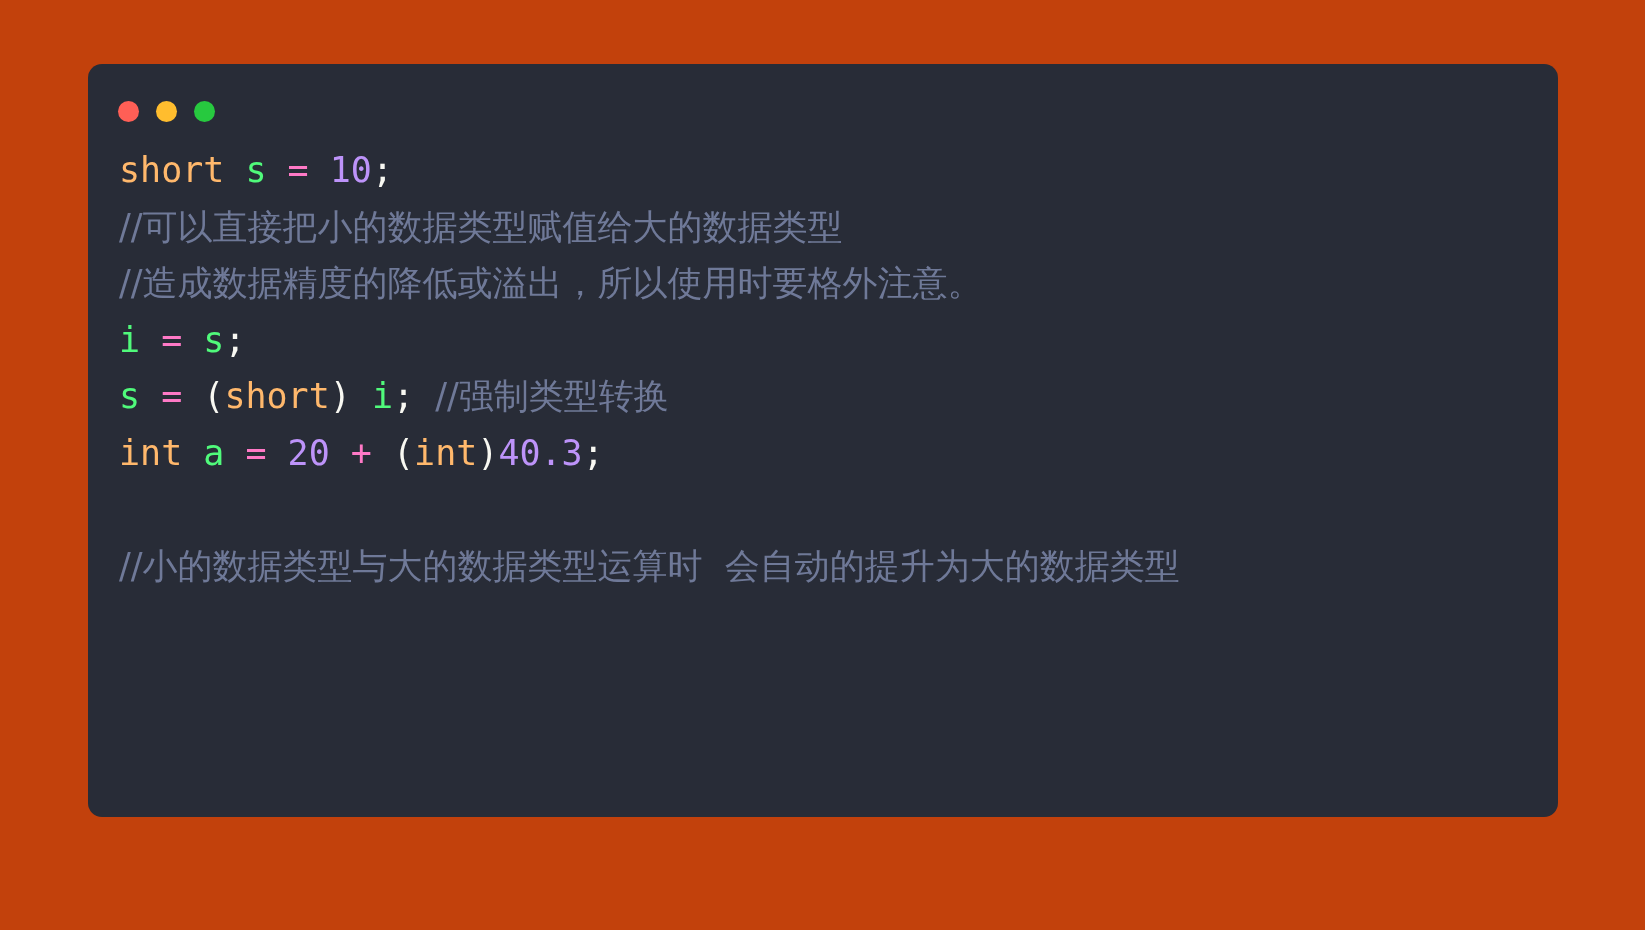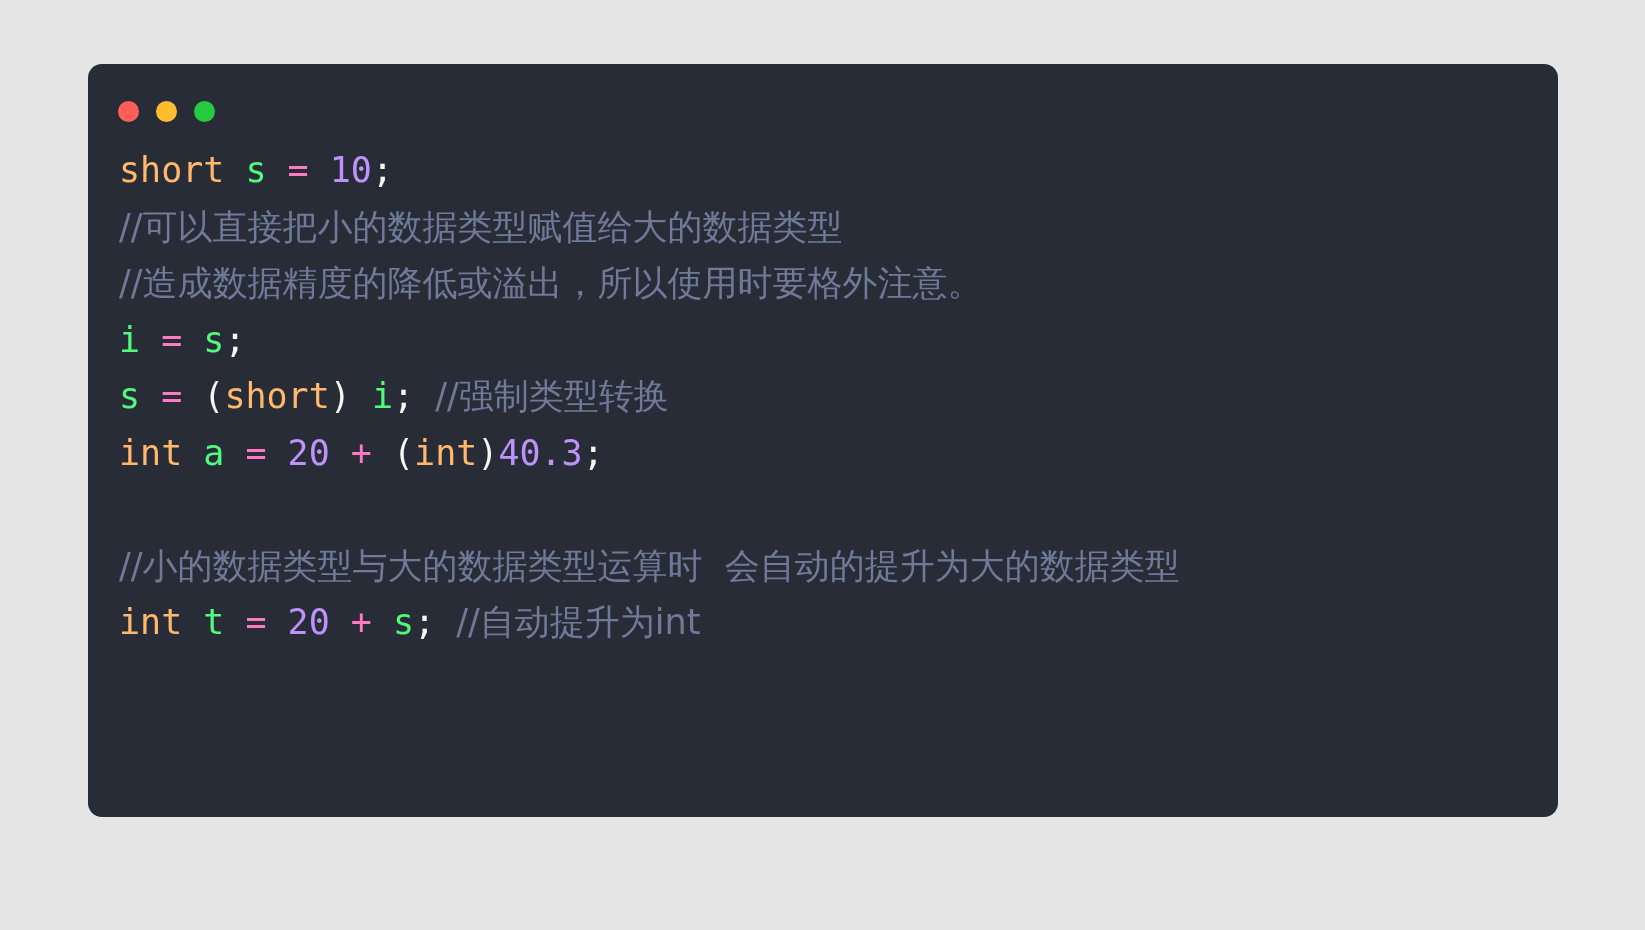--- a/index.html
+++ b/index.html
@@ -11,21 +11,21 @@
     width: 1645px;
     height: 930px;
     overflow: hidden;
     font-family: "DejaVu Sans Mono", monospace;
   }
 
   #stage {
     position: relative;
     width: 1645px;
     height: 930px;
-    background: #e5e5e5;
+    background: #c2410c;
   }
 
   
   .code-window {
     position: absolute;
     left: 88px;
     top: 64px;
     width: 1470px;
     height: 753px;
     background: #282c37;
@@ -112,17 +112,16 @@
 
       <div class="code-line"><span class="t-id">s</span> <span class="t-op">=</span> <span class="t-punct">(</span><span class="t-kw">short</span><span class="t-punct">)</span> <span class="t-id">i</span><span class="t-punct">;</span> <span class="t-comment cjk">//强制类型转换</span></div>
 
       <div class="code-line"><span class="t-kw">int</span> <span class="t-id">a</span> <span class="t-op">=</span> <span class="t-num">20</span> <span class="t-op">+</span> <span class="t-punct">(</span><span class="t-kw">int</span><span class="t-punct">)</span><span class="t-num">40.3</span><span class="t-punct">;</span></div>
 
 
       <div class="code-line blank">&nbsp;</div>
 
       <div class="code-line"><span class="t-comment cjk">//小的数据类型与大的数据类型运算时  会自动的提升为大的数据类型</span></div>
 
-      <div class="code-line"><span class="t-kw">int</span> <span class="t-id">t</span> <span class="t-op">=</span> <span class="t-num">20</span> <span class="t-op">+</span> <span class="t-id">s</span><span class="t-punct">;</span> <span class="t-comment cjk">//自动提升为int</span></div>
 
     </div>
   </div>
 </div>
 
 </body></html>

